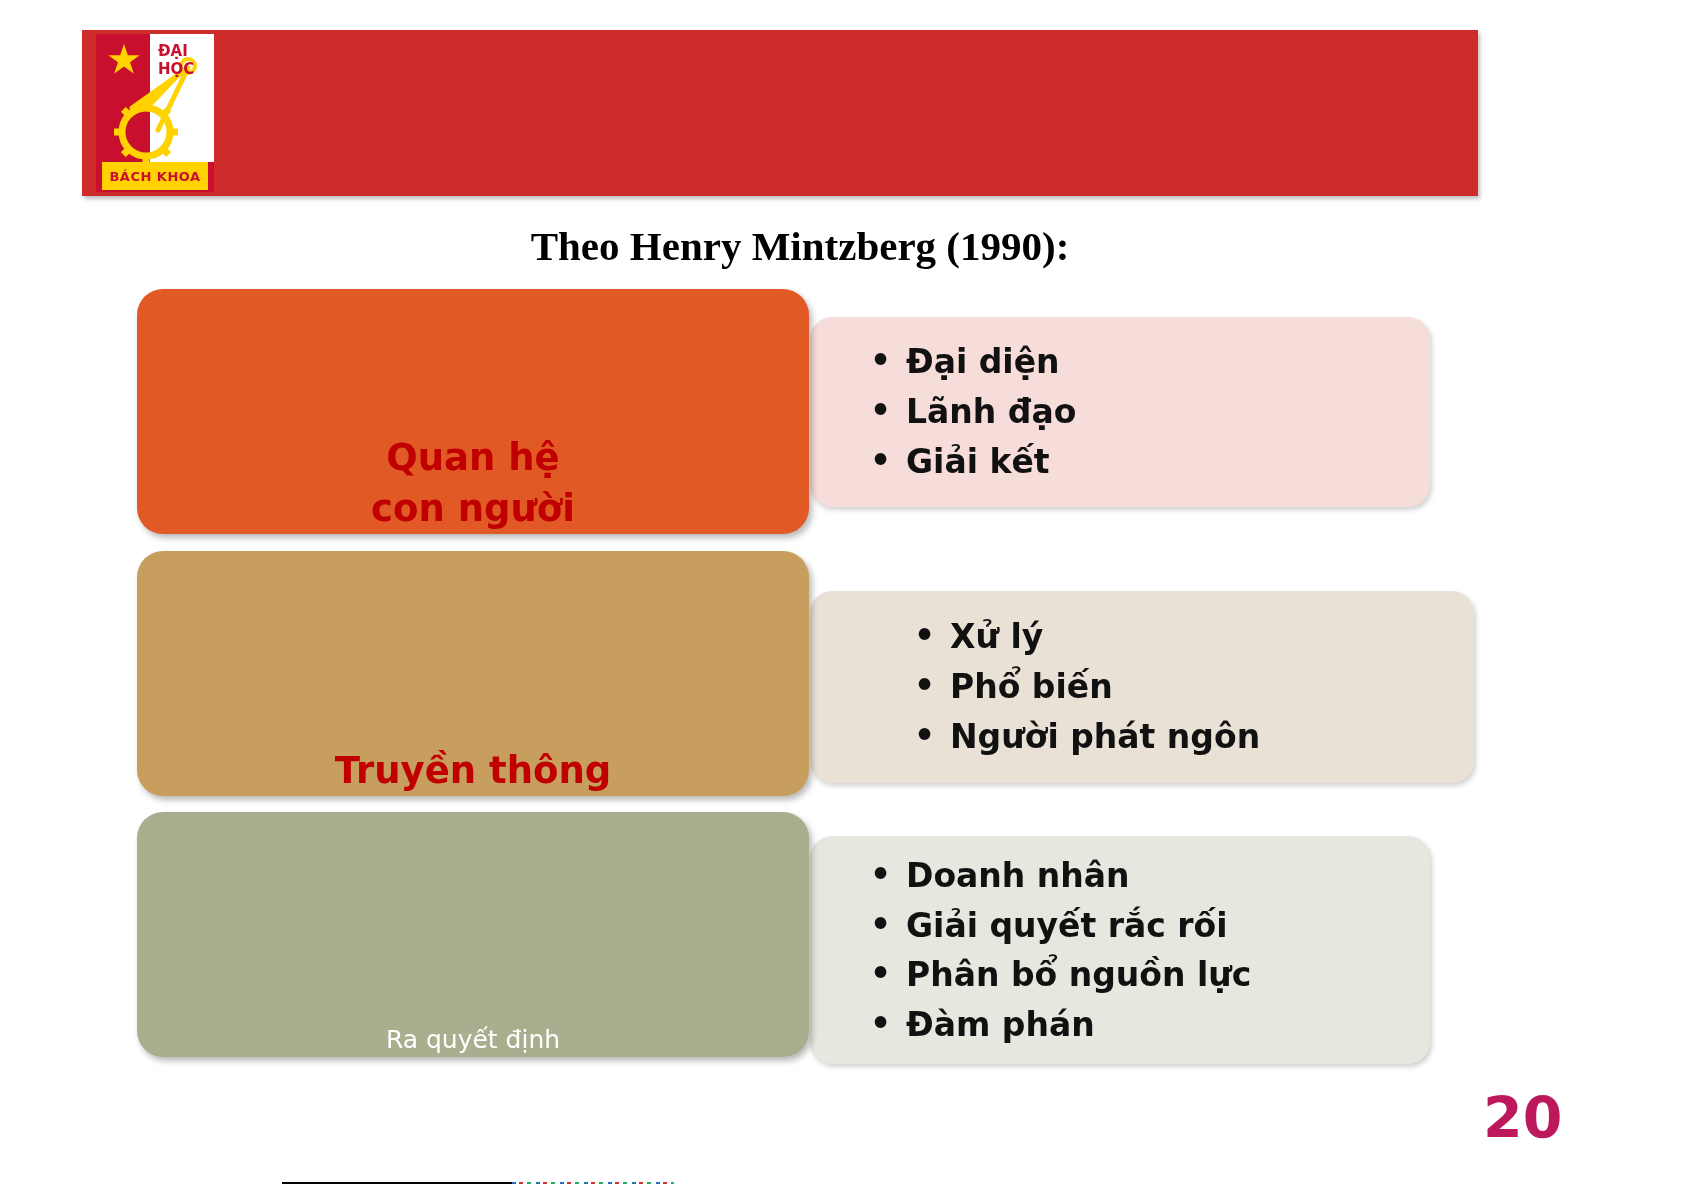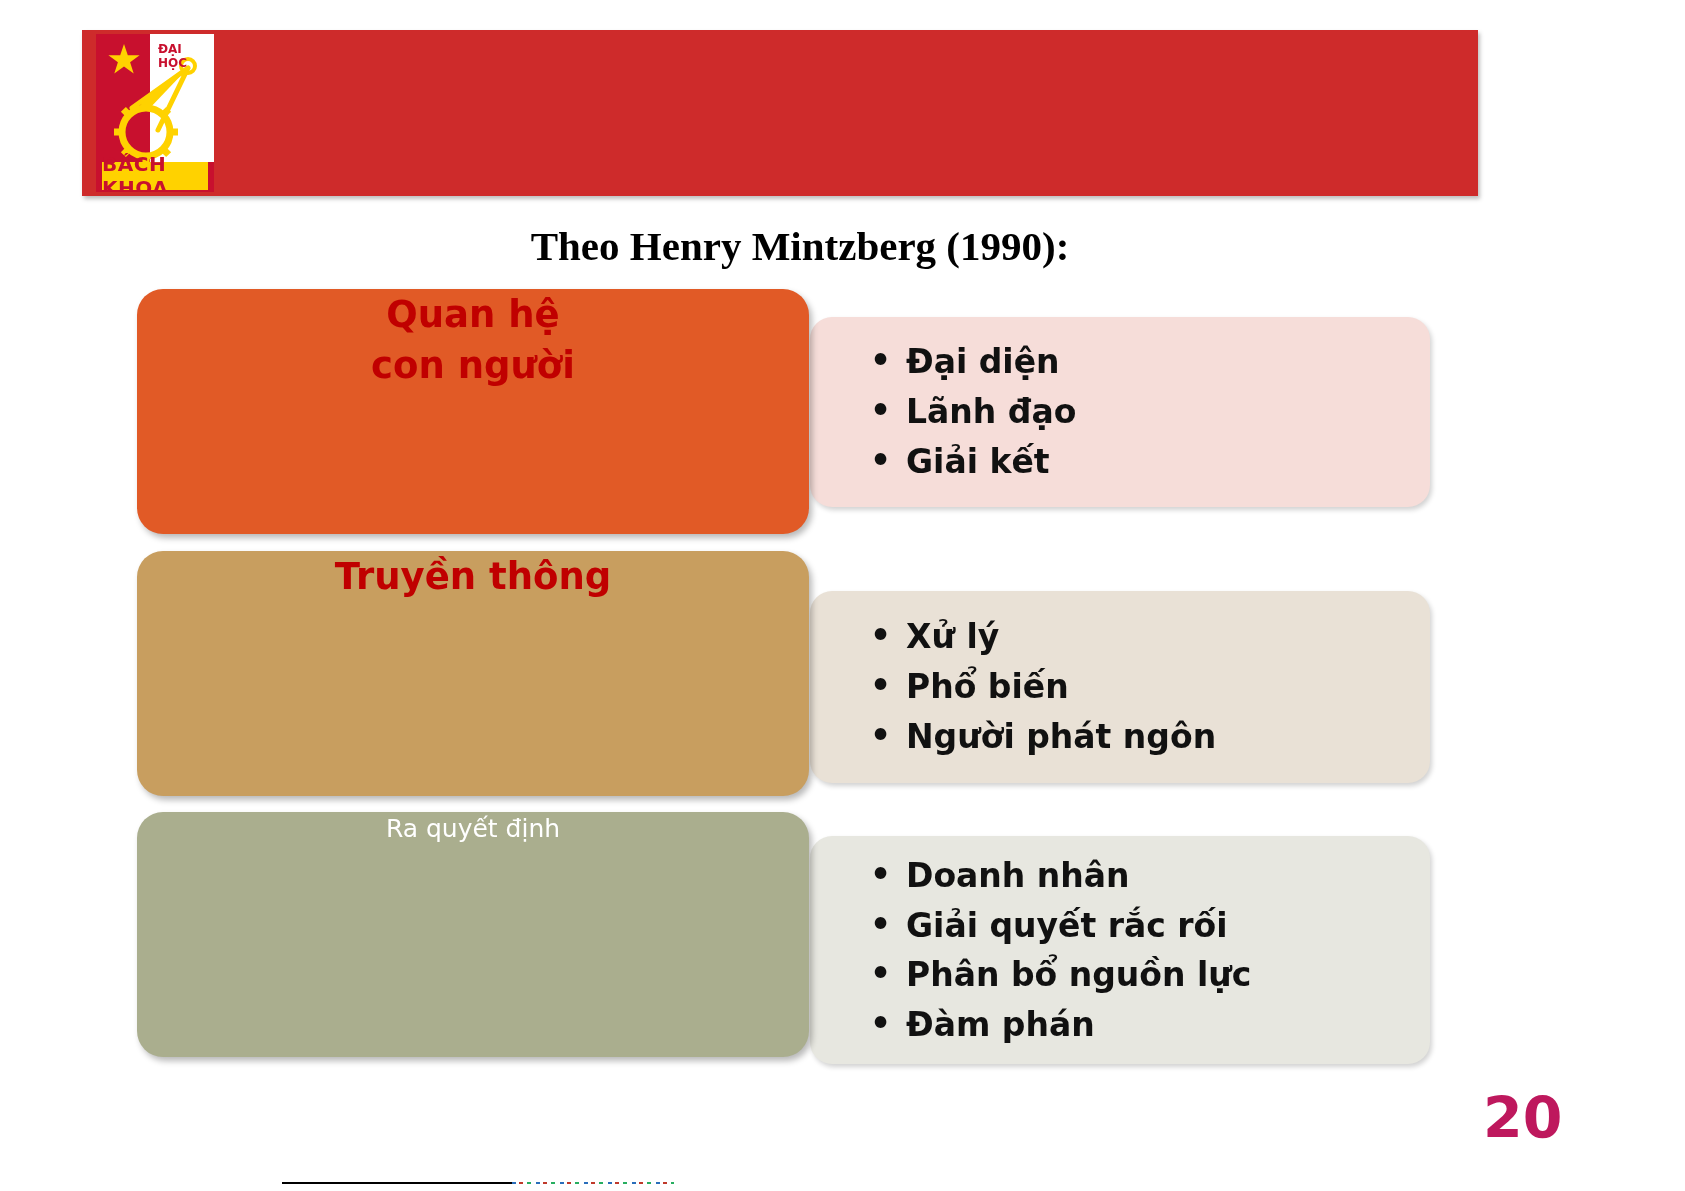--- a/index.html
+++ b/index.html
@@ -46,40 +46,40 @@
   }
   .logo-svg {
     position: absolute;
     left: 0;
     top: 0;
   }
   .logo-daihoc {
     position: absolute;
     left: 62px;
     top: 8px;
-    font-size: 12px;
+    font-size: 15px;
     font-weight: bold;
     color: #C8102E;
     letter-spacing: 0px;
     font-family: "DejaVu Sans", sans-serif;
   }
   .logo-banner {
     position: absolute;
     left: 6px;
     top: 128px;
     width: 106px;
     height: 28px;
     background: #FFD200;
     display: flex;
     align-items: center;
     justify-content: center;
   }
   .logo-banner span {
     color: #C8102E;
-    font-size: 20px;
+    font-size: 13px;
     font-weight: bold;
     font-family: "DejaVu Sans", sans-serif;
     letter-spacing: 0.5px;
   }
 
   
   .slide-title {
     position: absolute;
     left: 300px;
     top: 222px;
@@ -104,21 +104,21 @@
   .row-3 { top: 812px; }
 
   .cat-box {
     position: absolute;
     left: 137px;
     width: 672px;
     height: 245px;
     border-radius: 26px;
     box-shadow: 3px 4px 6px rgba(0,0,0,0.28);
     display: flex;
-    align-items: flex-start;
+    align-items: flex-end;
     justify-content: center;
     text-align: center;
     z-index: 3;
   }
   .cat-label {
     font-family: "DejaVu Sans", sans-serif;
     font-size: 37px;
     line-height: 1.38;
     padding: 0 20px;
   }
@@ -258,21 +258,21 @@
   </div>
   <div class="cat-box" style="background:#E15A26; top:0px;">
     <div class="cat-label bold-red">
       <div>Quan hệ</div>
       <div>con người</div>
     </div>
   </div>
 </div>
 
 <div class="row row-2">
-  <div class="list-box" style="background:#E9E1D6;">
+  <div class="list-box" style="background:#E9E1D6;padding-left:44px;">
     <ul>
       <li>Xử lý</li>
       <li>Phổ biến</li>
       <li>Người phát ngôn</li>
     </ul>
   </div>
   <div class="cat-box" style="background:#C89E5F; top:0px;">
     <div class="cat-label bold-red">
       <div>Truyền thông</div>
     </div>

